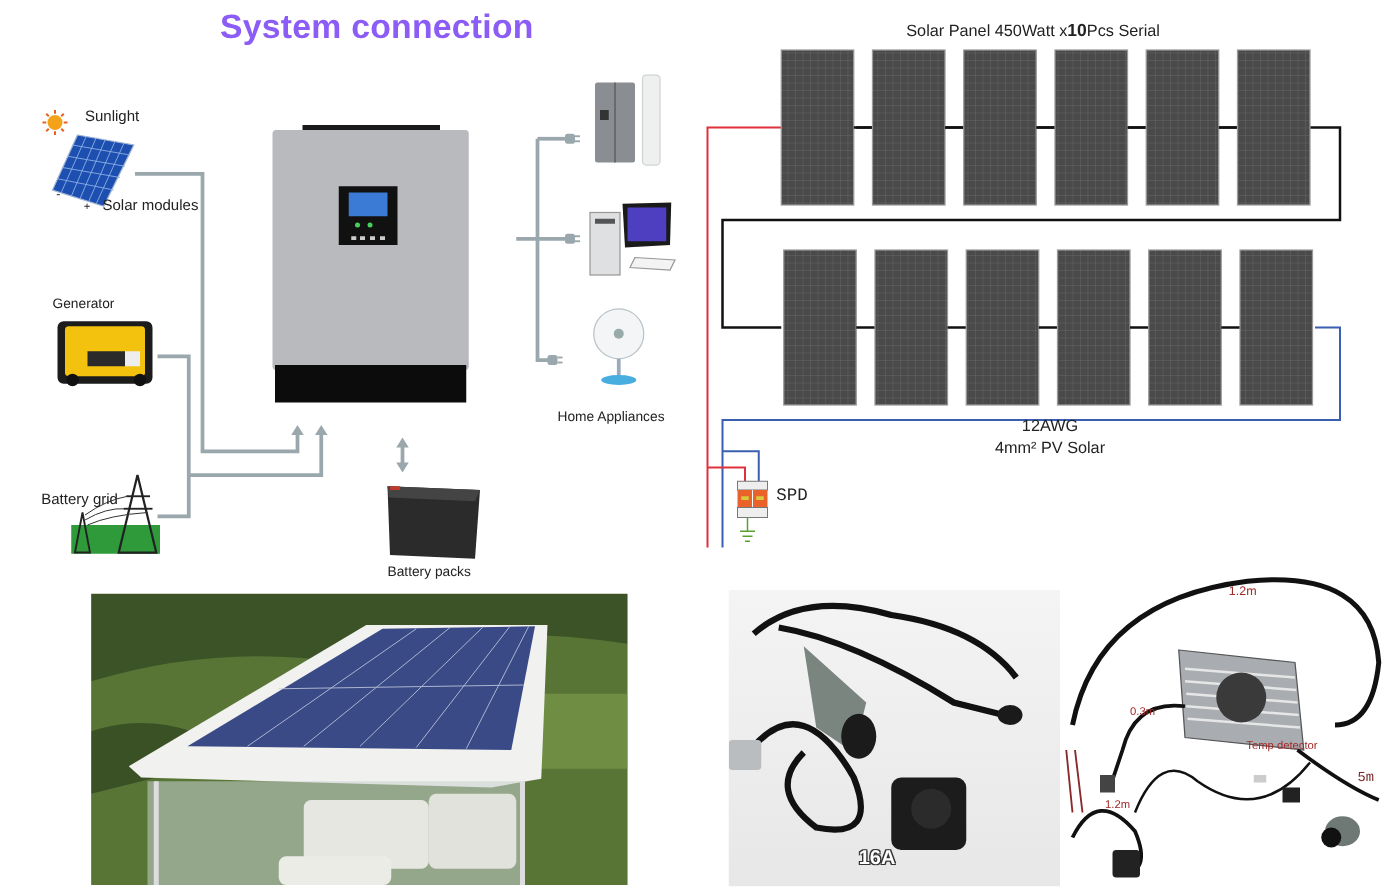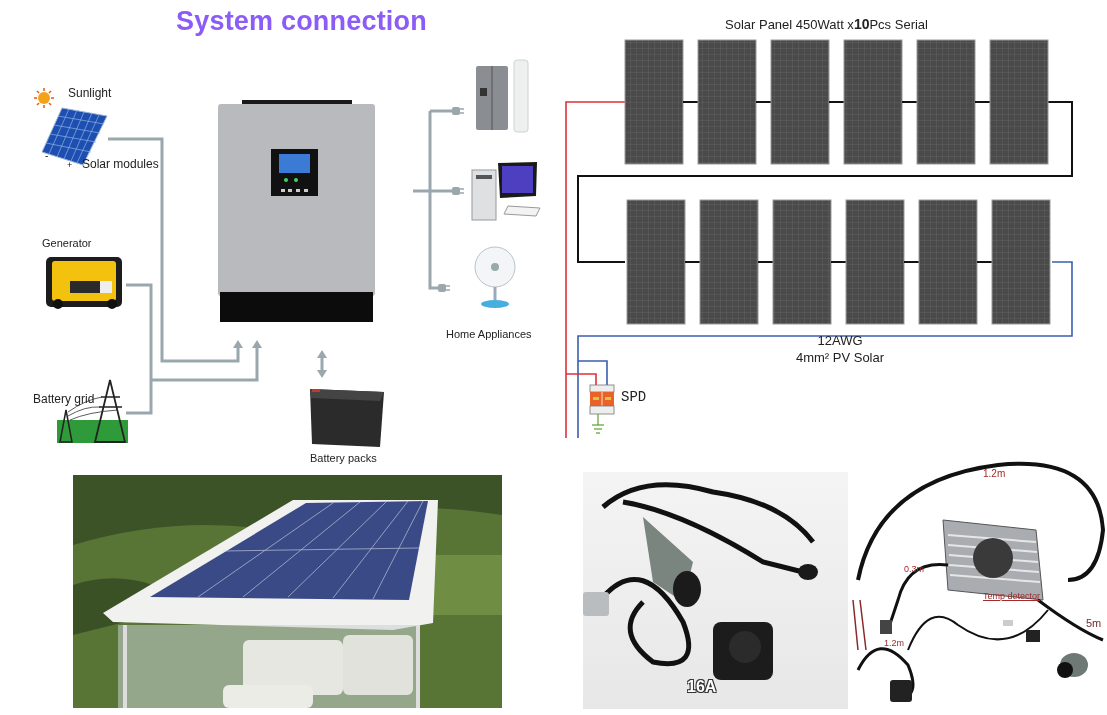--- a/index.html
+++ b/index.html
@@ -277,16 +277,16 @@
     <path d="M10,210 Q30,170 60,205 Q75,240 45,240" fill="none" stroke="#111" stroke-width="3"></path>
     <rect x="42" y="220" width="22" height="22" rx="3" fill="#222"></rect>
     <path d="M190,140 Q230,170 255,180" fill="none" stroke="#111" stroke-width="3"></path>
     <rect x="155" y="160" width="10" height="6" fill="#ccc"></rect>
     <rect x="178" y="170" width="14" height="12" fill="#222"></rect>
     <ellipse cx="226" cy="205" rx="14" ry="12" fill="#6e7875"></ellipse>
     <ellipse cx="217" cy="210" rx="8" ry="8" fill="#111"></ellipse>
   </svg>
   <div class="abs redcap" style="left:135px;top:8px;font-size:10px;">1.2m</div>
   <div class="abs redcap" style="left:56px;top:104px;">0.3m</div>
-  <div class="abs redcap" style="left:135px;top:131px;text-decoration:underline;">Temp detector</div>
+  <div class="abs redcap" style="left:149px;top:131px;">Temp detector</div>
   <div class="abs redcap" style="left:36px;top:178px;">1.2m</div>
-  <div class="abs redcap" style="left:238px;top:157px;font-size:11px;color:#7a2a2a;">5m</div>
+  <div class="abs redcap" style="left:238px;top:157px;font-size:11px;color:#7a2a2a;font-family:Liberation Mono, monospace;">5m</div>
 </div>
 
 </body></html>

